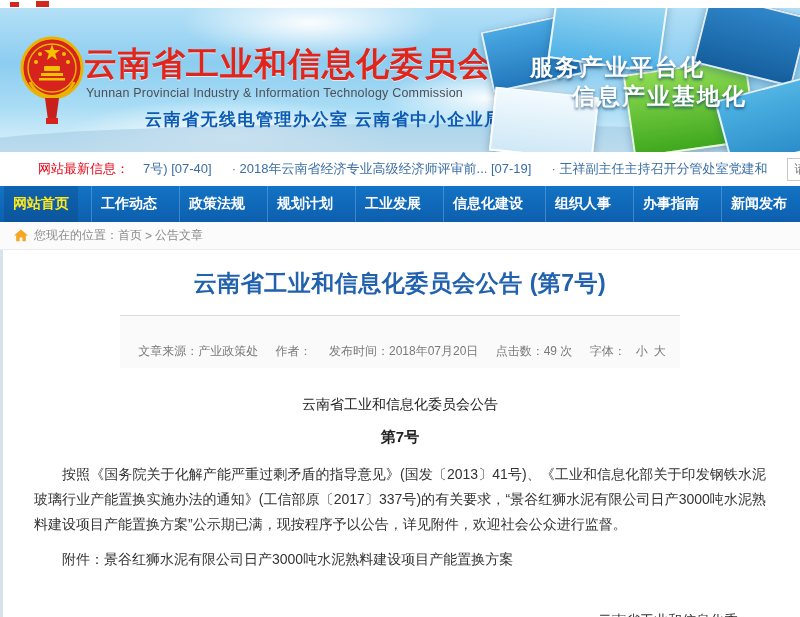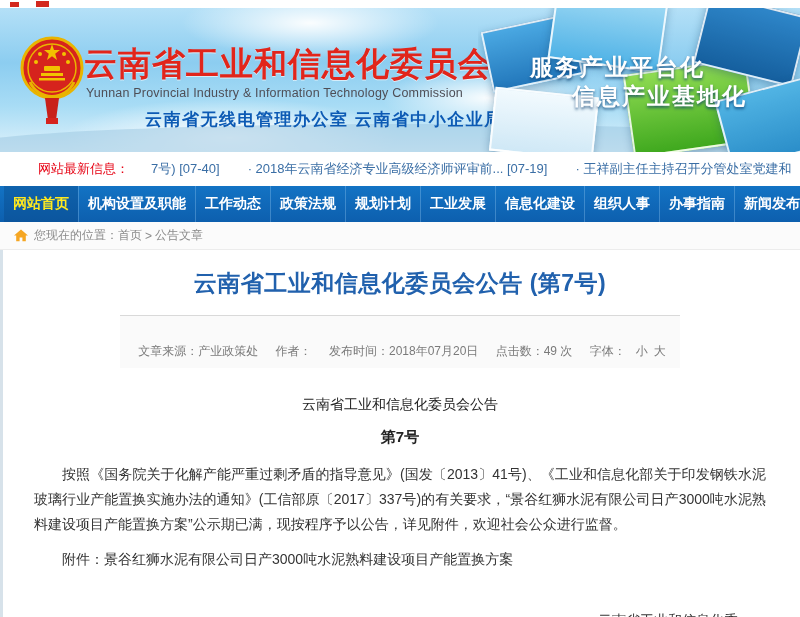--- a/index.html
+++ b/index.html
@@ -41,21 +41,21 @@
   .p4 { left:222px; top:-4px; width:102px; height:72px; background:linear-gradient(#2e86c9,#155f9e); transform:rotate(14deg); }
   .p5 { left:14px; top:84px;  width:104px; height:64px; background:linear-gradient(#f2fafe,#cfe8f6); transform:rotate(6deg); }
   .p6 { left:244px; top:80px; width:92px;  height:72px; background:linear-gradient(#51b4e4,#2b8ec9); transform:rotate(-15deg); }
   .slogan { position:absolute; color:#fff; font-weight:bold; font-size:23px; letter-spacing:2px;
     text-shadow:0 2px 3px rgba(10,60,110,.75); white-space:nowrap; }
   .s1 { left:52px; top:44px; }
   .s2 { left:94px; top:73px; }
 
   
   .ticker { display:flex; align-items:center; height:34px; background:#fff; font-size:13px;
-    padding:0 10px; white-space:nowrap; overflow:hidden;gap:8px; }
+    padding:0 10px; white-space:nowrap; overflow:hidden; }
   .ticker-label { color:#e60012; margin-left:28px; margin-right:14px; }
   .ticker-item { color:#3a6ea5; margin-right:20px; text-decoration:none; cursor:pointer; }
   .search-wrap { margin-left:auto; display:flex; align-items:center; }
   .search-input { width:122px; height:23px; border:1px solid #c9c9c9; padding:0 6px;
     font-size:12px; color:#666; outline:none; }
 
   
   .nav { display:flex; align-items:stretch; justify-content:space-between; height:36px;
     background:linear-gradient(#1373c4,#0d5fae); padding:0 4px; overflow:hidden; }
   .nav-item { display:flex; align-items:center; padding:0 9px; color:#fff; font-size:14px;
@@ -142,21 +142,20 @@
     <a class="ticker-item">· 2018年云南省经济专业高级经济师评审前... [07-19]</a>
     <a class="ticker-item">· 王祥副主任主持召开分管处室党建和</a>
     <div class="search-wrap">
       <input class="search-input" type="text" placeholder="请输入关键字" style="">
 
     </div>
   </div>
 
   <div class="nav">
     <a class="nav-item active">网站首页</a>
-    <a class="nav-item">机构设置及职能</a>
     <a class="nav-item">工作动态</a>
     <a class="nav-item">政策法规</a>
     <a class="nav-item">规划计划</a>
     <a class="nav-item">工业发展</a>
     <a class="nav-item">信息化建设</a>
     <a class="nav-item">组织人事</a>
     <a class="nav-item">办事指南</a>
     <a class="nav-item">新闻发布</a>
   </div>
 

